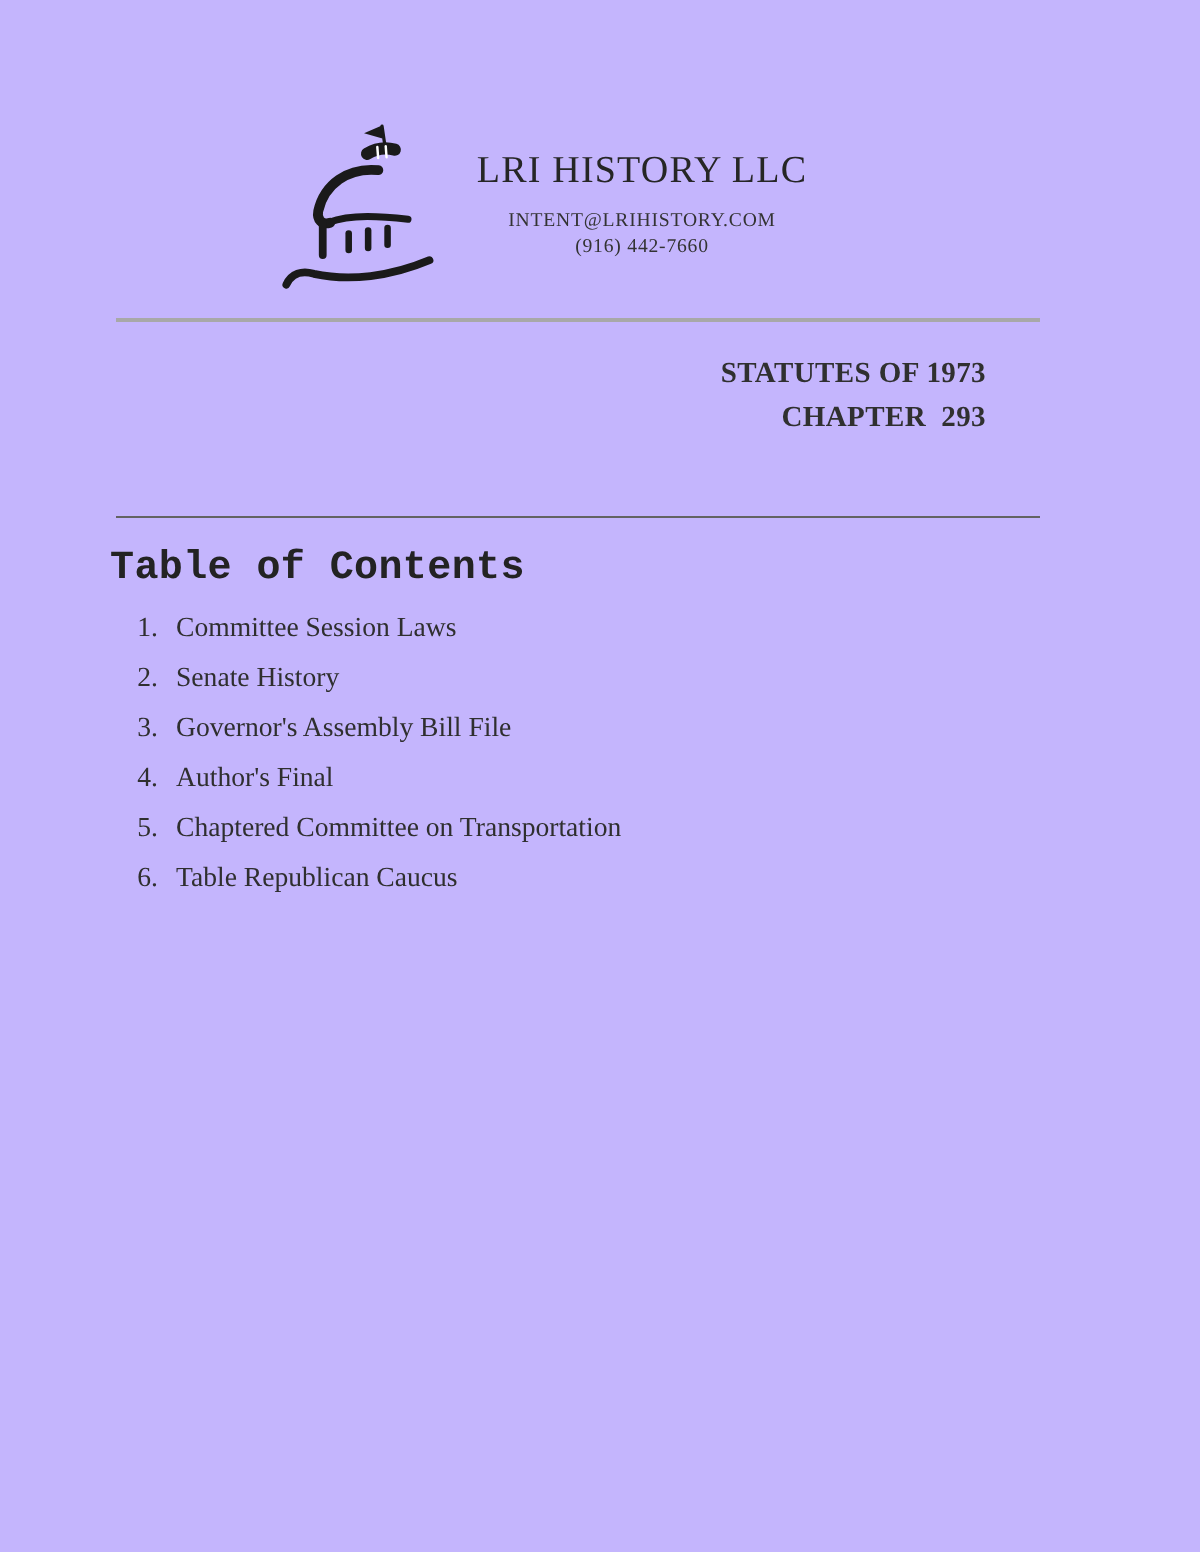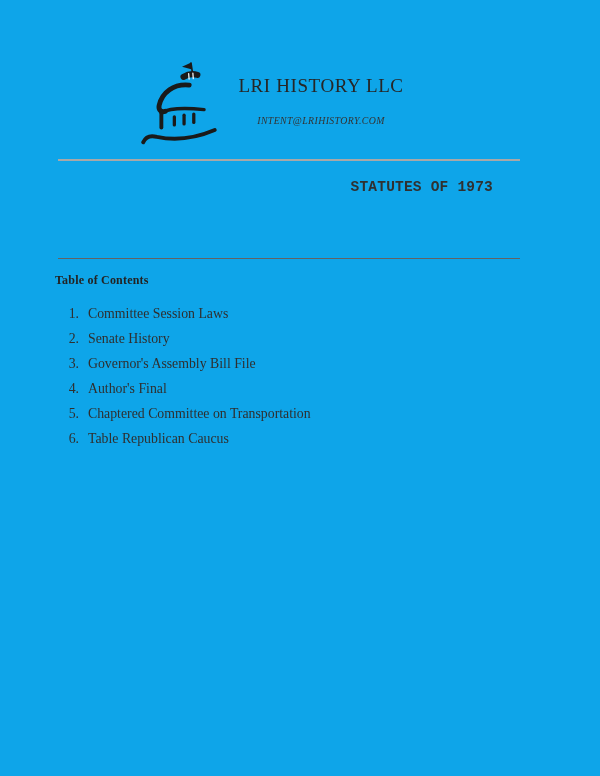--- a/index.html
+++ b/index.html
@@ -4,21 +4,21 @@
 <style>
   html, body {
     margin: 0;
     padding: 0;
     background: #ffffff;
   }
   .page {
     position: relative;
     width: 600px;
     height: 776px;
-    background: #0ea5e9;
+    background: #c4b5fd;
     font-family: "Liberation Serif", serif;
     color: #2e2e2e;
     overflow: hidden;
   }
 
   
   .logo {
     position: absolute;
     left: 136px;
     top: 58px;
@@ -32,26 +32,25 @@
     width: 236px;
     text-align: center;
   }
   .company-name {
     font-size: 19px;
     letter-spacing: 0.6px;
     color: #262626;
     line-height: 24px;
   }
   .company-contact {
-    margin-top: 16px;
+    margin-top: 6px;
     font-size: 9.8px;
     line-height: 13px;
     letter-spacing: 0.4px;
     color: #333333;
-    font-style: italic;
   }
 
   
   .rule-top {
     position: absolute;
     left: 58px;
     top: 159px;
     width: 462px;
     height: 2px;
     background: #a8a8a8;
@@ -72,32 +71,32 @@
     top: 177px;
     text-align: right;
     font-weight: bold;
     font-size: 14.5px;
     line-height: 21.5px;
     letter-spacing: 0.2px;
     color: #303030;
   }
   .statute-line {
     white-space: pre; 
-    font-family: Liberation Mono, monospace;
   }
 
   
   .toc-title {
     position: absolute;
     left: 55px;
     top: 273px;
-    font-size: 12px;
+    font-size: 20px;
     font-weight: bold;
     color: #232323;
     letter-spacing: 0.2px;
+    font-family: Liberation Mono, monospace;
   }
   .toc-list {
     position: absolute;
     left: 55px;
     top: 301px;
     width: 420px;
   }
   .toc-item {
     display: flex;
     height: 25px;
@@ -143,27 +142,29 @@
 
         <path d="M7 81.5 C9.5 76 14.5 74.5 20.5 76.2 C38 80 58 77.5 77 69.5" stroke-width="3.8"></path>
       </g>
     </svg>
   </div>
 
   <div class="company-block">
     <div class="company-name">LRI HISTORY LLC</div>
     <div class="company-contact">
       <div>INTENT@LRIHISTORY.COM</div>
+      <div>(916) 442-7660</div>
     </div>
   </div>
 
   <div class="rule-top"></div>
 
   <div class="statute-block">
     <div class="statute-line">STATUTES OF 1973</div>
+    <div class="statute-line">CHAPTER  293</div>
   </div>
 
   <div class="rule-mid"></div>
 
   <div class="toc-title">Table of Contents</div>
 
   <div class="toc-list">
     <div class="toc-item">
       <span class="toc-num">1.</span>
       <span class="toc-label">Committee Session Laws</span>

